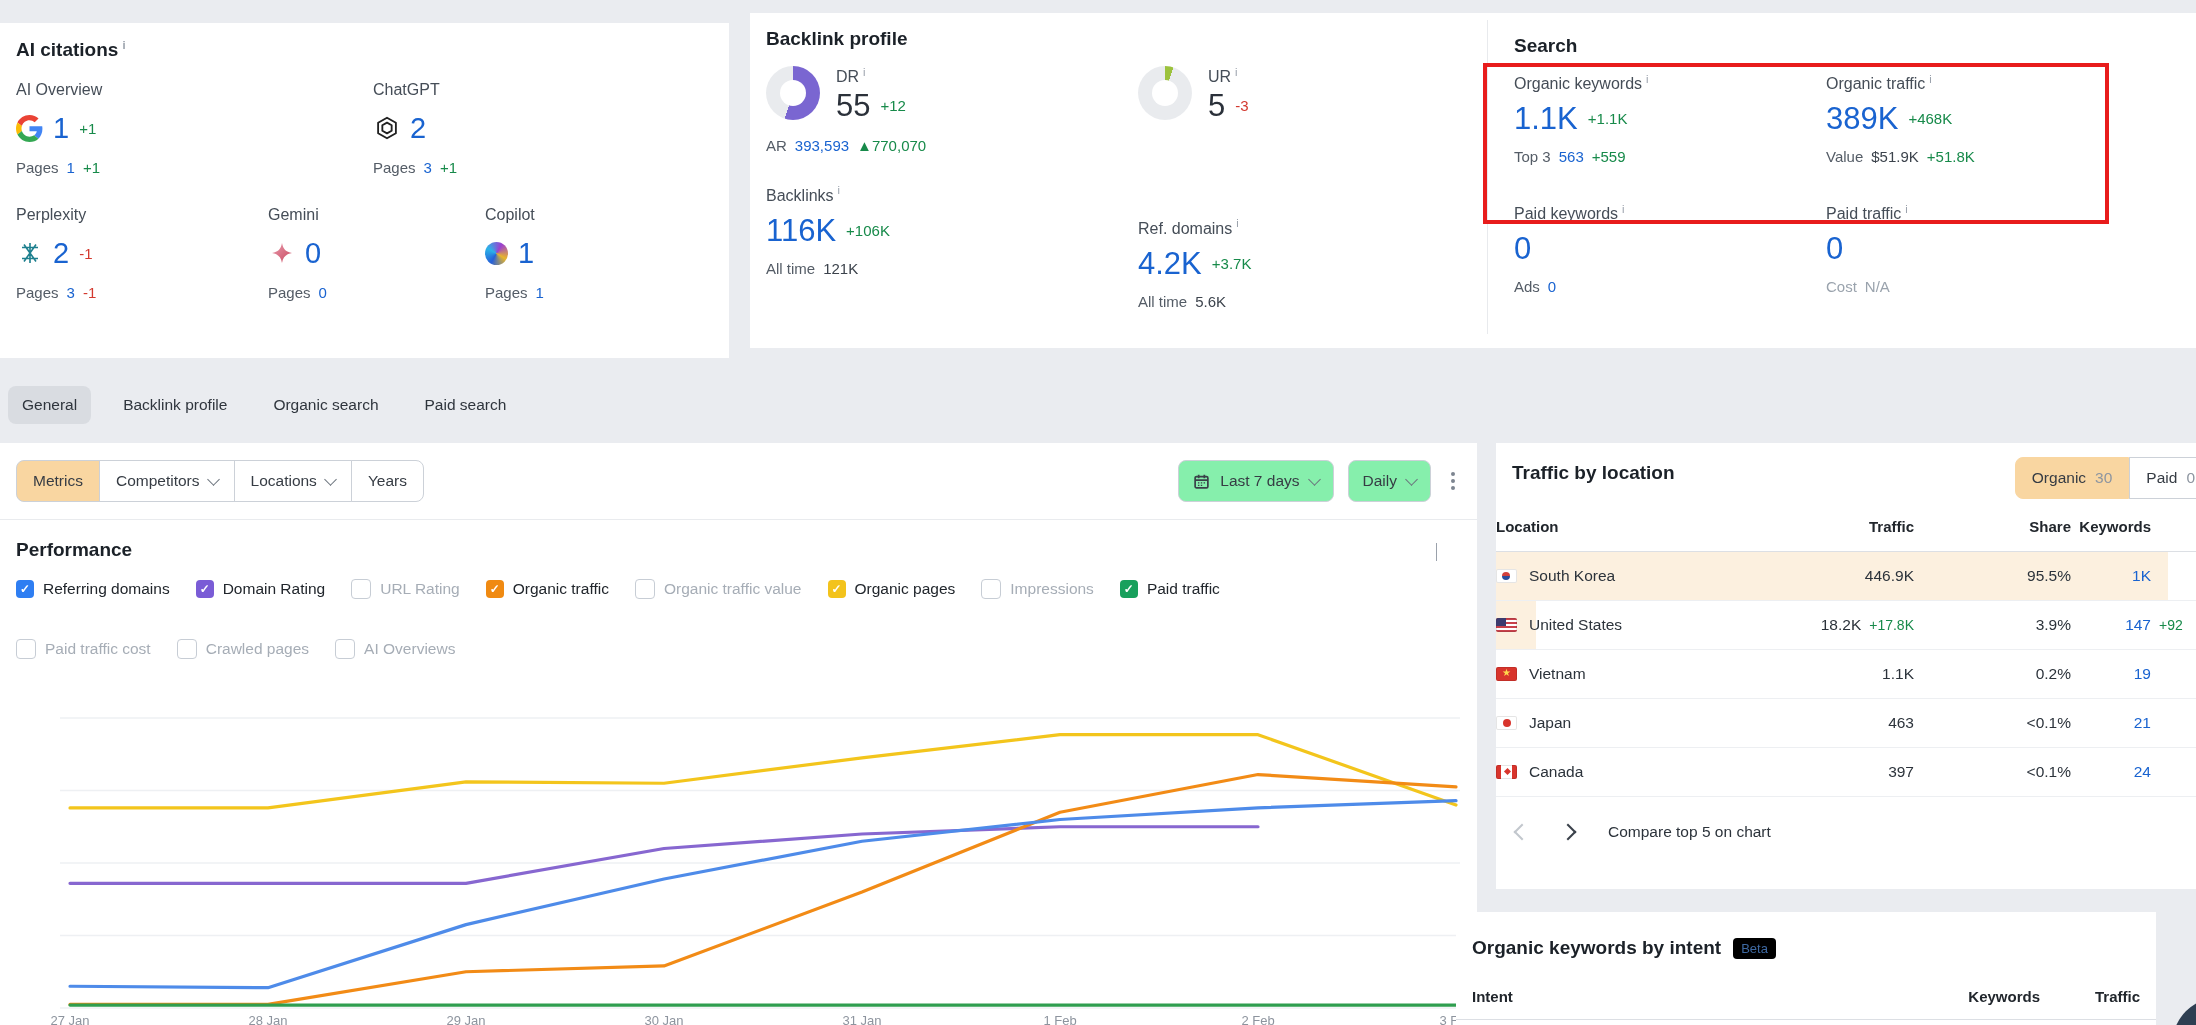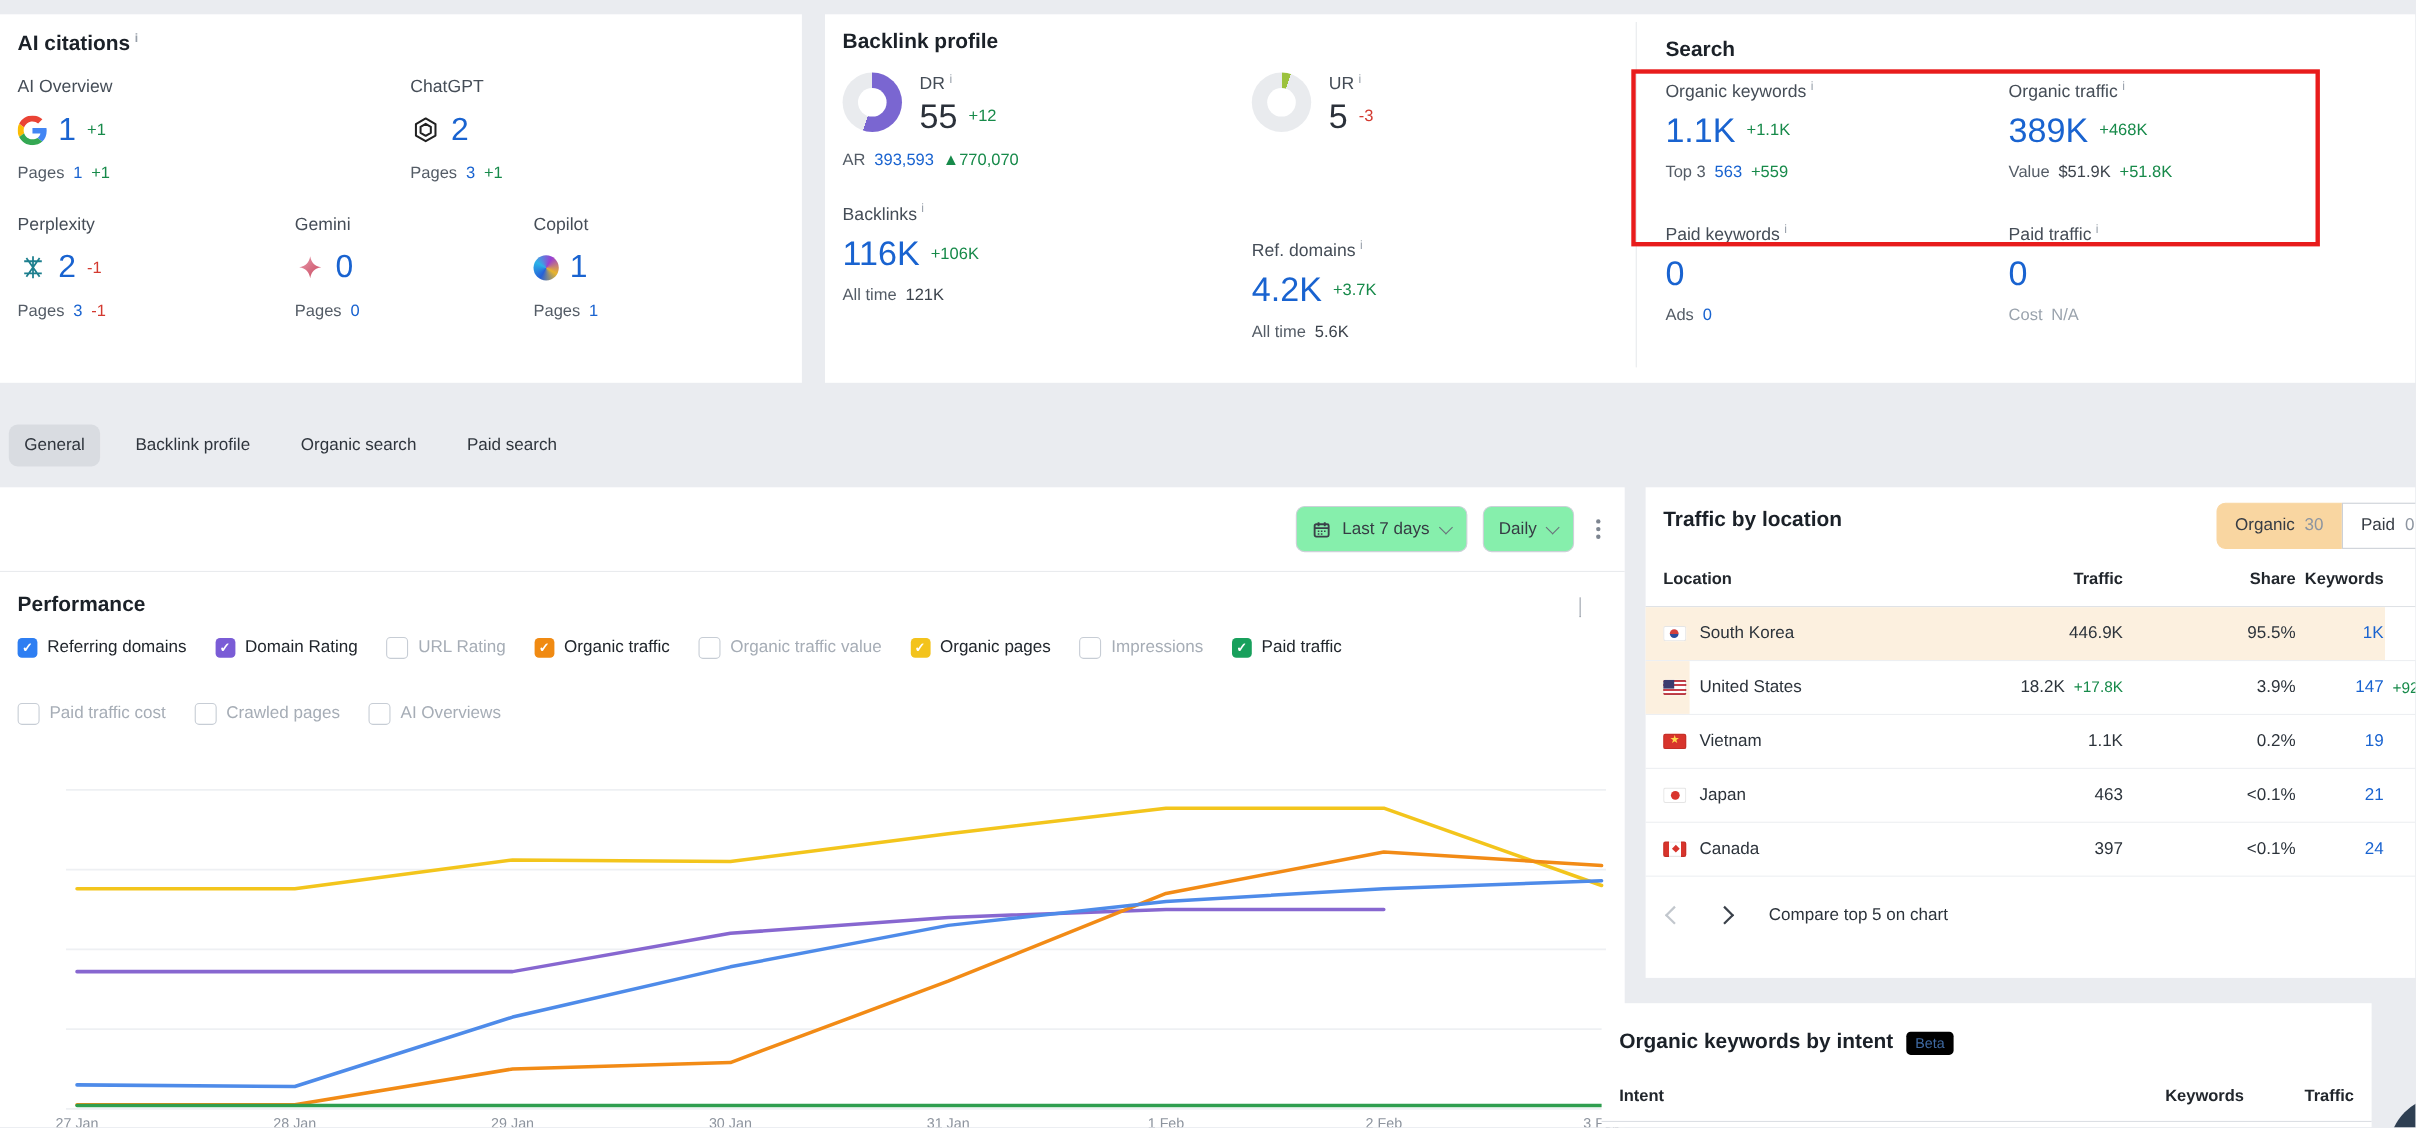--- a/index.html
+++ b/index.html
@@ -14,21 +14,21 @@
   .big.dark{color:#2b313a}
   .delta{font-size:15px;color:#178a4a;font-weight:400}
   [data-tone="neg"]{color:#d3392f !important}
   .sub{font-size:15px;color:#545c66;display:flex;gap:8px;align-items:baseline}
   .sub .v{color:#1963d0}
   .sub .muted{color:#9aa3ad}
   .muted{color:#9aa3ad}
   .info::after{content:"i";font-size:11px;color:#98a0aa;margin-left:4px;vertical-align:super}
 
   
-  .card-ai{left:0;top:13px;width:729px;height:335px;padding:16px 16px;box-sizing:border-box}
+  .card-ai{left:0;top:23px;width:729px;height:335px;padding:16px 16px;box-sizing:border-box}
   .card-bp{left:750px;top:13px;width:1446px;height:335px;padding:16px 16px;box-sizing:border-box}
   .ai-row{display:flex;margin-top:20px}
   .ai-row2{margin-top:30px}
   .ai-item{display:flex;flex-direction:column}
   .ai-item .vrow{display:flex;align-items:center;gap:10px;margin-top:12px;height:34px}
   .ai-item .prow{margin-top:14px}
   .w357{width:357px}.w252{width:252px}.w217{width:217px}
   .ai-ico{width:27px;height:27px;display:flex;align-items:center;justify-content:center;flex:none}
   .ai-num{font-size:29px;color:#1963d0;line-height:1}
 
@@ -87,21 +87,21 @@
   .chart-labels div{position:absolute;width:70px;text-align:center;font-size:13px;color:#8d949e}
 
   
   .card-loc{left:1496px;top:443px;width:700px;height:446px;overflow:visible}
   .loc-head{display:flex;align-items:center;padding:20px 0 0 16px}
   .toggle{position:absolute;right:-16px;top:14px;display:inline-flex}
   .tg{font-size:15.5px;color:#363c44;height:40px;display:flex;align-items:center;gap:9px;padding:0 16px;border:1px solid #ccd1d8;background:#fff;cursor:pointer}
   .tg.active{background:#f9d6a1;border-color:#f9d6a1;border-radius:8px 0 0 8px}
   .tg .cnt{color:#8d95a0}
   .loc-table{margin-top:18px}
-  .trow{display:grid;grid-template-columns:268px 150px 157px 80px 1fr;align-items:center;height:49px;padding-left:16px;box-sizing:border-box;position:relative}
+  .trow{display:grid;grid-template-columns:268px 150px 157px 80px 1fr;align-items:center;height:49px;box-sizing:border-box;position:relative}
   .trow.head{height:50px;border-bottom:1px solid #dcdfe4;font-weight:700;color:#21262c;font-size:15px}
   .trow.body{border-bottom:1px solid #edeff2;font-size:15.5px;color:#2c333b;cursor:pointer}
   .trow .c-traffic,.trow .c-share,.trow .c-kw{display:flex;justify-content:flex-end;align-items:baseline;gap:8px}
   .trow .c-kwd{padding-left:8px;font-size:14px;color:#178a4a}
   .trow .c-loc{display:flex;align-items:center;gap:12px}
   .trow .kwv{color:#1963d0}
   .trow .tdelta{color:#178a4a;font-size:14px}
   .trow.hl{background:linear-gradient(90deg,#fcf0df 0 calc(100% - 28px),#ffffff calc(100% - 28px))}
   .trow.strip::before{content:"";position:absolute;left:0;top:0;bottom:0;width:40px;background:#fcf0df}
   .trow.strip > *{position:relative}
@@ -343,20 +343,32 @@
 
   <div class="tabs">
     <span class="tab" data-active="true">General</span>
     <span class="tab" data-active="false">Backlink profile</span>
     <span class="tab" data-active="false">Organic search</span>
     <span class="tab" data-active="false">Paid search</span>
   </div>
 
   <div class="card card-main">
     <div class="filter-row">
+      <div class="seg-group">
+        <span class="seg active">Metrics</span>
+        <span class="seg">
+            <span>Competitors</span>
+            <span class="chev"></span>
+          </span>
+        <span class="seg">
+            <span>Locations</span>
+            <span class="chev"></span>
+          </span>
+        <span class="seg">Years</span>
+      </div>
       <div class="right-controls">
         <span class="btn">
           <span style="display:flex">
               <svg width="17" height="17" viewBox="0 0 24 24" fill="none" stroke="#3a4149" stroke-width="2.4">
                 <rect x="3" y="5" width="18" height="16" rx="2"></rect>
                 <path d="M3 10h18M8 2.5v5M16 2.5v5"></path>
                 <path d="M7 14h2M11 14h2M15 14h2M7 17.5h2M11 17.5h2" stroke-width="1.8"></path>
               </svg>
             </span>
           <span>Last 7 days</span>

